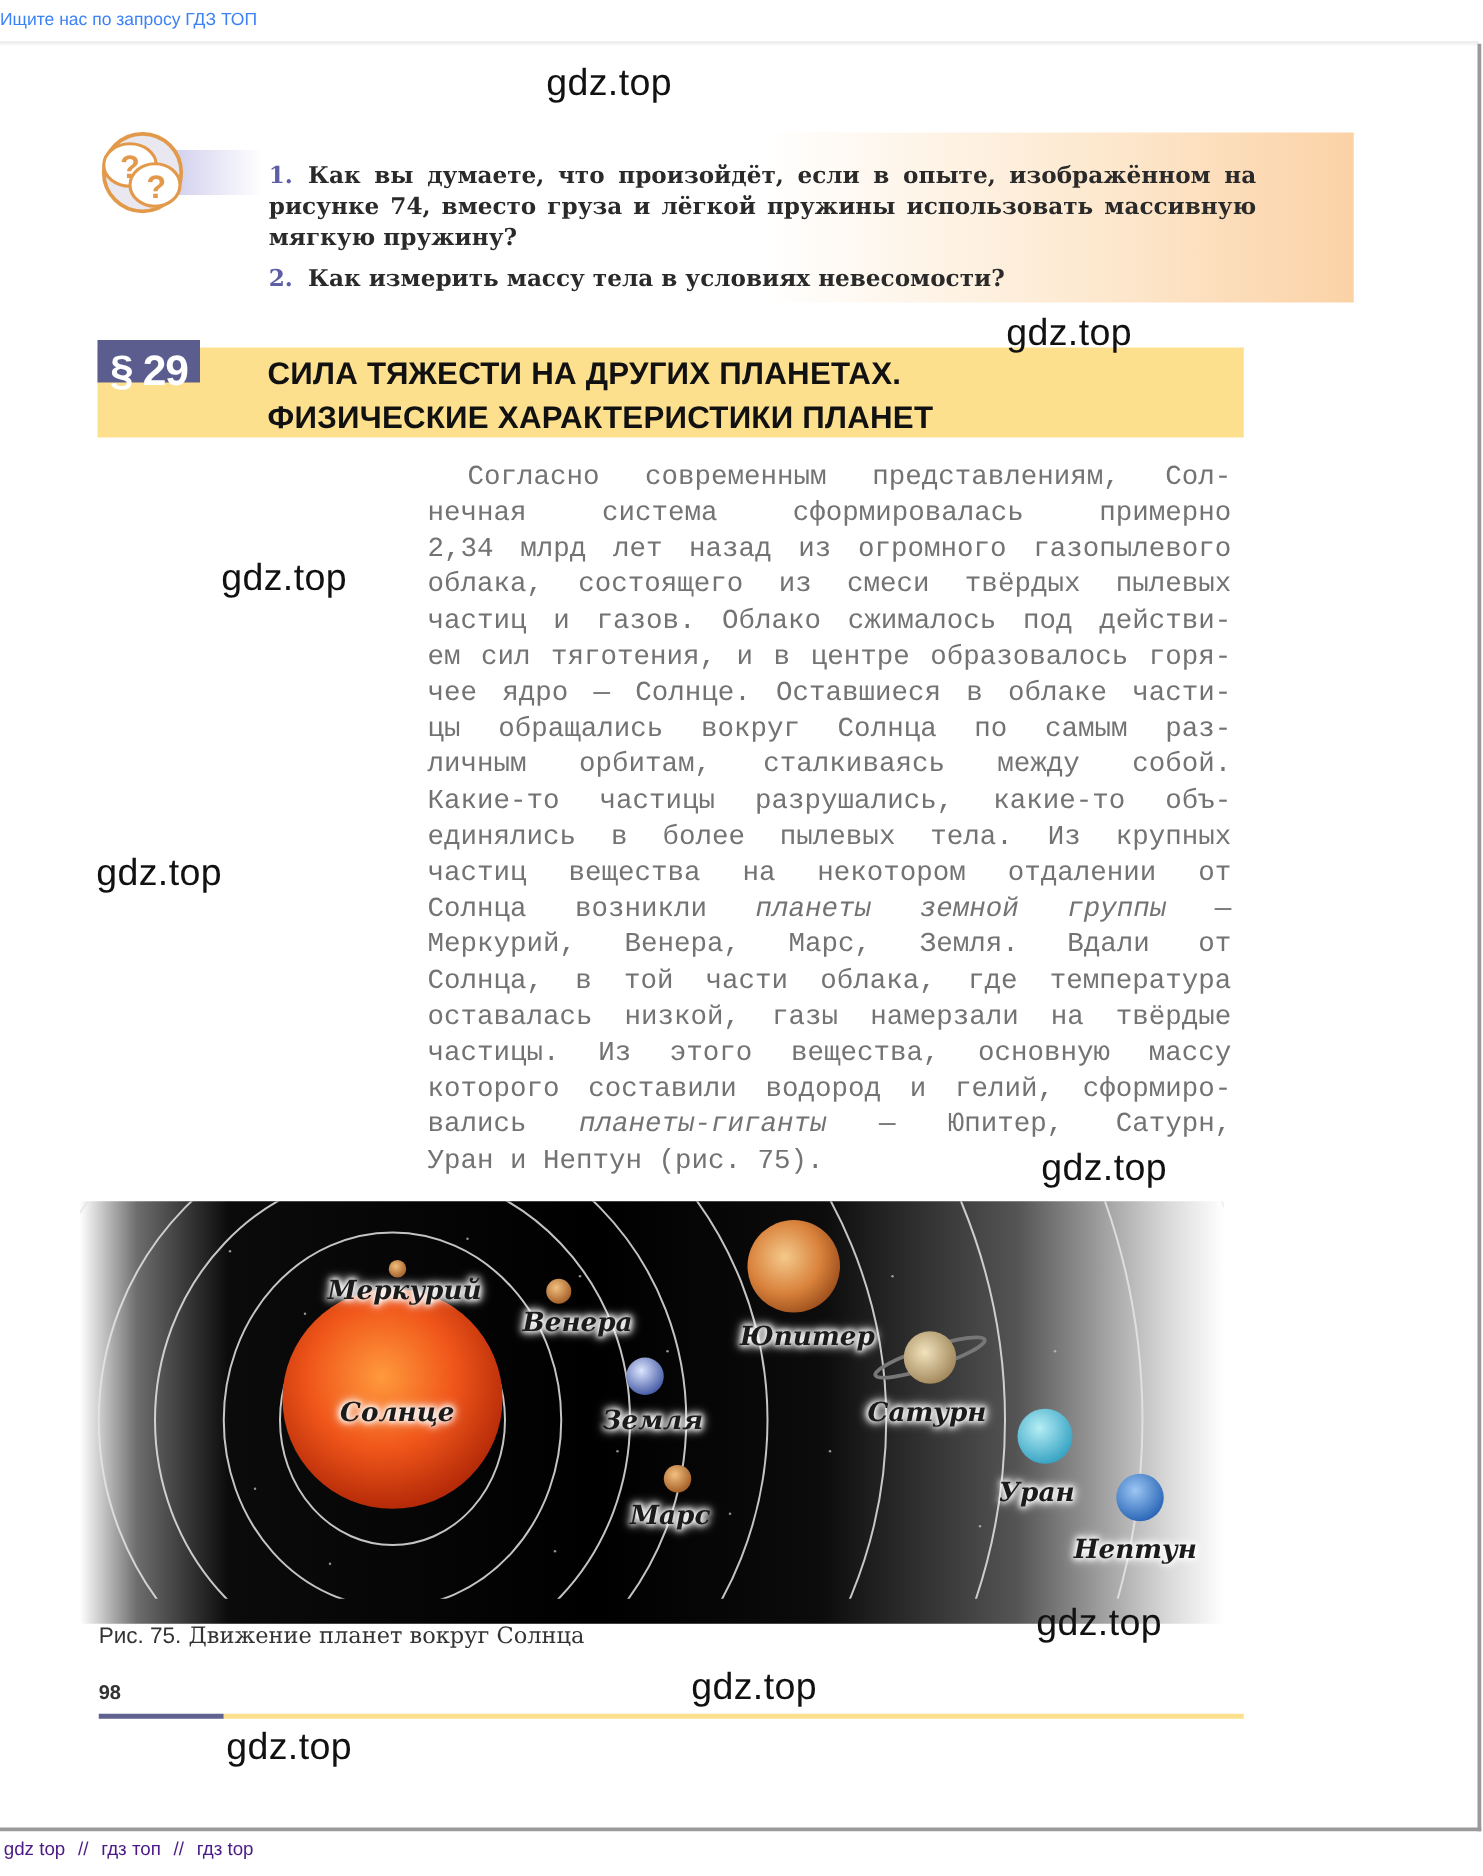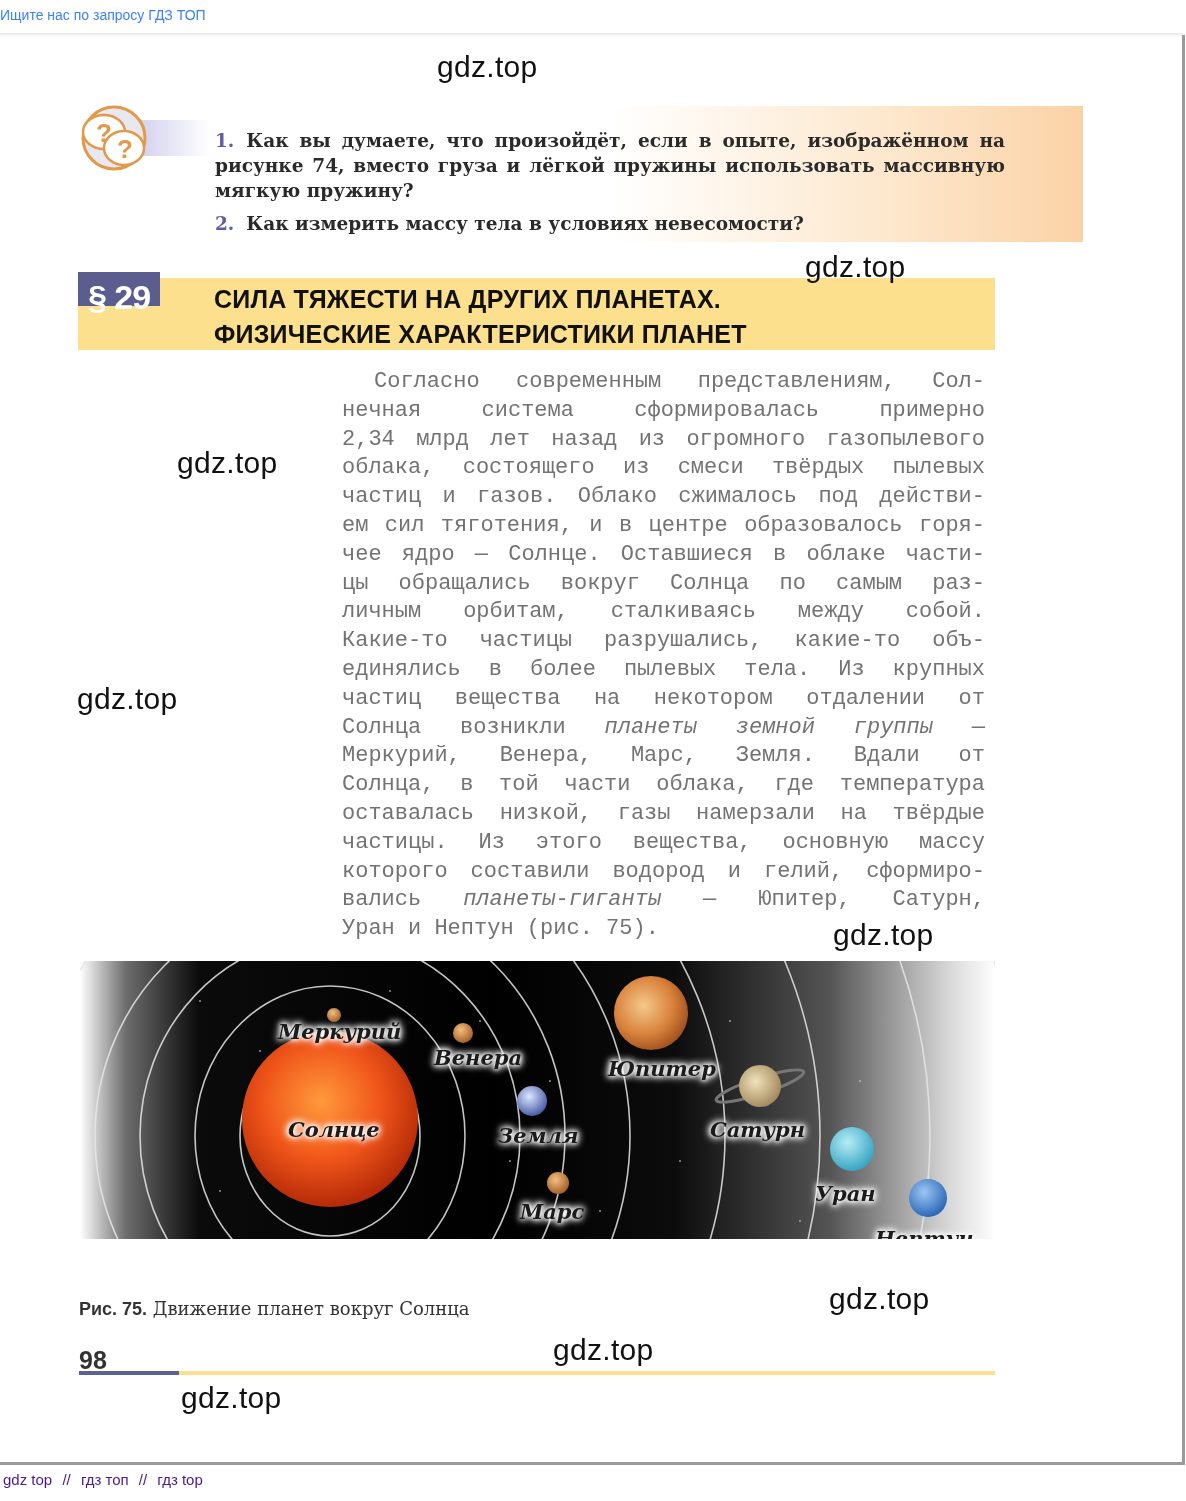--- a/index.html
+++ b/index.html
@@ -37,31 +37,31 @@
 
   
   .body-text { position: absolute; left: 342px; top: 368px; width: 643px; font-family: Liberation Mono, monospace;
     font-size: 22px; line-height: 28.8px; color: #737373; }
   .line { display: block; text-align: justify; text-align-last: justify; white-space: nowrap; overflow: visible; height: 28.8px; }
   .line.first { padding-left: 32px; }
   .line.last { text-align-last: left; }
   .it { font-style: italic; }
 
   
-  .figure { position: absolute; left: 80px; top: 961px; width: 915px; height: 278px; overflow: hidden;
+  .figure { position: absolute; left: 64px; top: 961px; width: 915px; height: 338px; overflow: hidden;
     background: linear-gradient(90deg, #ffffff 0%, #6d6d6d 5%, #0b0b0b 13%, #000 45%, #0c0c0c 65%, #555 82%, #d8d8d8 95%, #fff 100%); }
   .figure svg { position: absolute; left: 0; top: 0; }
   .pl-label { position: absolute; font-family: "DejaVu Serif", serif; font-style: italic; font-weight: bold;
     font-size: 21px; color: #1b1b1b; text-shadow: 0 0 4px #fff, 0 0 6px #fff, 0 0 8px #fff, 0 0 10px #fff; }
 
   .caption { position: absolute; left: 79px; top: 1298px; font-size: 18px; color: #333; }
-  .caption-b { font-family: "Liberation Sans", sans-serif; font-weight: bold; }
+  .caption-b { font-family: "Liberation Sans", sans-serif; font-weight: normal; }
 
   .page-num { position: absolute; left: 79px; top: 1346px; font-family: "Liberation Sans", sans-serif;
-    font-weight: bold; font-size: 25px; color: #333; }
+    font-weight: bold; font-size: 16px; color: #333; }
   .rule-blue { position: absolute; left: 79px; top: 1371px; width: 100px; height: 4px; background: #5f618f; }
   .rule-yellow { position: absolute; left: 179px; top: 1371px; width: 816px; height: 4px; background: #fde08d; }
 
   .bottom-links { position: absolute; left: 0; top: 1471px; width: 1186px; 
     font-family: "Liberation Sans", sans-serif; font-size: 15px; color: #4b1a86; }
   .bottom-links span { margin: 0 3px; }
 </style>
 </head>
 <body>
 

